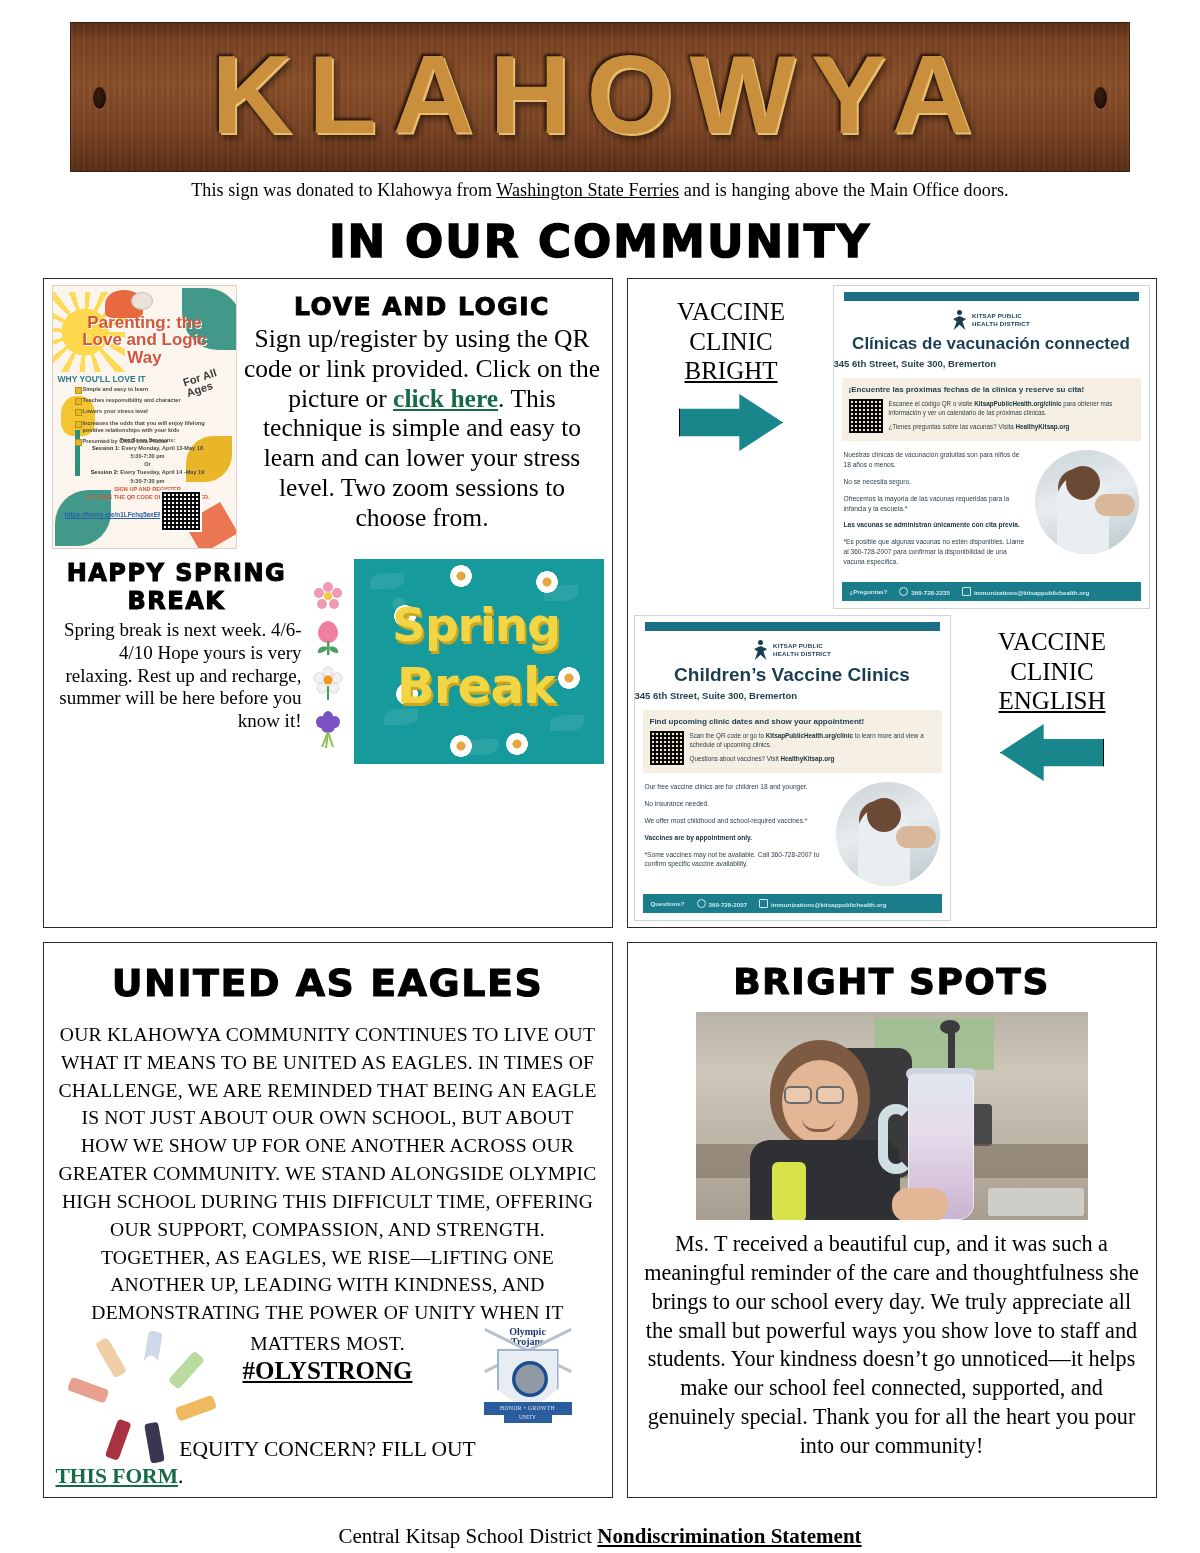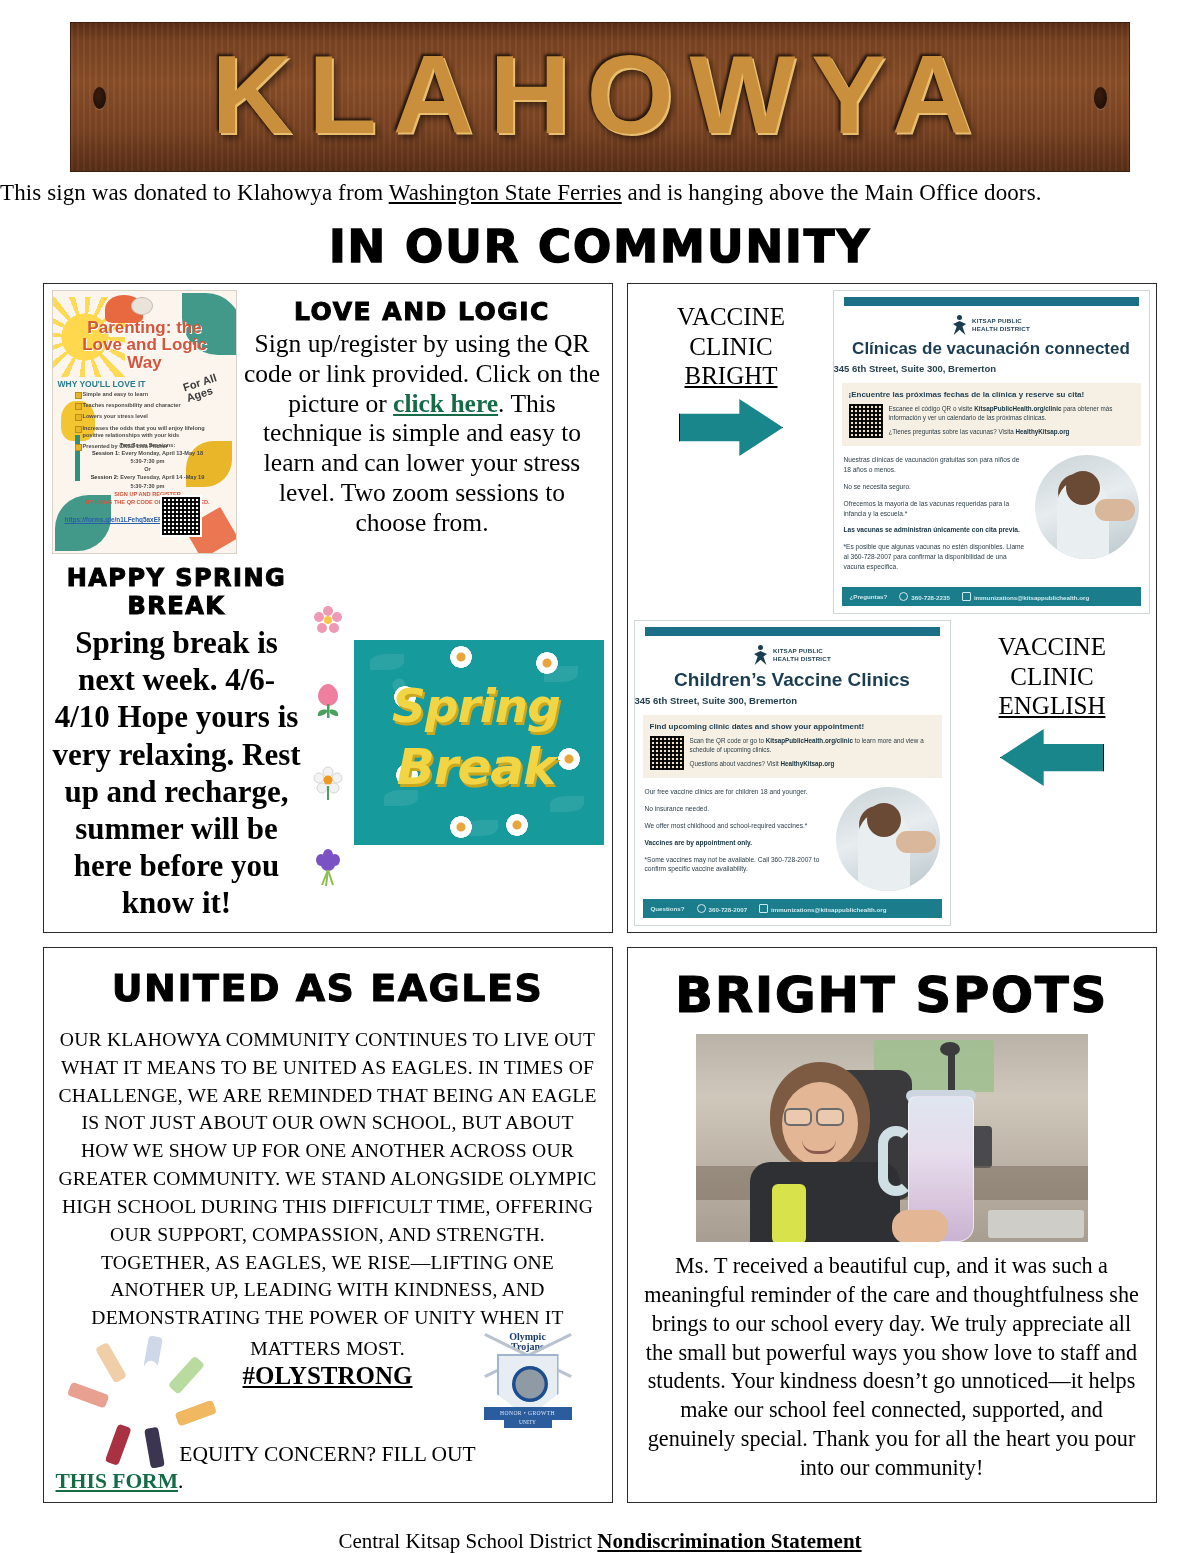--- a/index.html
+++ b/index.html
@@ -59,21 +59,22 @@
     width: 13px; height: 22px;
     border-radius: 50%;
     background: radial-gradient(ellipse at 40% 35%, #3a1d0c 0%, #22100a 70%, #0d0603 100%);
     box-shadow: 0 1px 1px rgba(255,255,255,0.18);
     top: 64px;
   }
   .screw.left { left: 22px; }
   .screw.right { right: 22px; }
 
   .banner-caption {
-    font-size: 23px;
+    text-align: center;
+    font-size: 18px;
     margin-top: 8px;
     letter-spacing: 0.1px;
   }
   .banner-caption .u { text-decoration: underline; }
 
   
   .section-title {
     text-align: center;
     font-family: "DejaVu Sans", sans-serif;
     font-weight: 700;
@@ -204,41 +205,41 @@
     line-height: 1.17;
     text-align: center;
     margin: 0;
   }
   .glink { color: #166b47; text-decoration: underline; font-weight: 700; }
 
   .sb-wrap { display:flex; gap: 4px; margin-top: 10px; }
   .sb-left { flex: 1 1 auto; }
   .sb-heading { font-size: 24px; text-align:center; margin: 0 0 4px 0; }
   .sb-body {
-    font-size: 31px; line-height: 1.20; text-align: center; margin:0;font-weight:bold;
+    font-size: 19px; line-height: 1.20; text-align: right; margin:0;
   }
   .flower-strip {
     width: 44px; flex: 0 0 44px;
     display:flex; flex-direction:column; align-items:center;
     justify-content: space-around; padding: 18px 0 10px 0;
   }
   .spring-img {
     flex: 0 0 250px; width: 250px; height: 205px;
     background:
       radial-gradient(circle at 18% 22%, rgba(255,255,255,.10) 0 6px, transparent 7px),
       #169a9b;
     position: relative; overflow: hidden; align-self: center;
   }
   .spring-img .leafdec {
     position:absolute; width:34px; height:16px; background:rgba(255,255,255,0.09);
     border-radius: 50% 0 50% 0;
   }
   .spring-word {
     position:absolute; left:0; right:5px; text-align:center;
-    font-family: "DejaVu Sans", sans-serif; font-weight:700; font-style:italic;
+    font-family: "DejaVu Sans", sans-serif; font-weight:700; 
     color:#f2d544; text-shadow: 2px 3px 0 #c9a81f;
   }
   .spring-word.w1 { top: 38px; font-size: 47px; letter-spacing:-1px;}
   .spring-word.w2 { top: 98px; font-size: 50px; letter-spacing:-1px;}
   .sflower {
     position:absolute; width:22px; height:22px;
     background: radial-gradient(circle, #e8a53b 0 4px, #fff 5px 11px, transparent 11px);
     border-radius:50%;
   }
 
@@ -342,21 +343,21 @@
   .ribbon span { display:block; text-align:center; color:#dbe6f5; font-size:5.6px; letter-spacing:.4px; line-height:13px;}
   .ribbon2 { position:absolute; left:30px; bottom:0px; width:48px; height:11px; background:#2a5c9e; }
   .ribbon2 span { display:block; text-align:center; color:#dbe6f5; font-size:5.4px; line-height:11px;}
 
   .matters { text-align:center; font-size: 19.6px; font-variant: small-caps; letter-spacing:.2px;}
   .hashtag { text-align:center; font-size: 25px; font-weight:700; text-decoration: underline; margin-top: 2px;}
   .equity { text-align:center; font-size: 21.5px; margin-top: 12px; font-variant: small-caps;}
   .equity2 { text-align:left; font-size: 21.5px; margin-top: 2px; font-variant: small-caps;}
 
   .panel-right-bot { width: 530px; padding: 10px 12px 8px 12px; }
-  .bs-heading { font-size: 50px; margin: 8px 0 10px 0; }
+  .bs-heading { font-size: 36px; margin: 8px 0 10px 0; }
   .bs-photo {
     width: 392px; height: 208px; margin: 4px auto 0 auto;
     position: relative; overflow: hidden;
     background: linear-gradient(180deg,#b9b2a7 0%, #cfc7ba 30%, #a79d90 100%);
   }
   .bs-photo .win { position:absolute; left:178px; top:6px; width:120px; height:52px; background:#9dbf8e; opacity:.85;}
   .bs-photo .deskline{position:absolute;left:0;right:0;top:132px;height:34px;background:rgba(120,108,92,.55);}
   .bs-photo .chair{position:absolute;left:120px;top:36px;width:96px;height:130px;background:#3a3a3c;border-radius:14px;}
   .bs-photo .person-head{position:absolute;left:74px;top:28px;width:100px;height:108px;border-radius:50% 50% 46% 46%;background:#7d5b42;}
   .bs-photo .face{position:absolute;left:86px;top:48px;width:76px;height:84px;border-radius:50%;background:#e3b795;}

